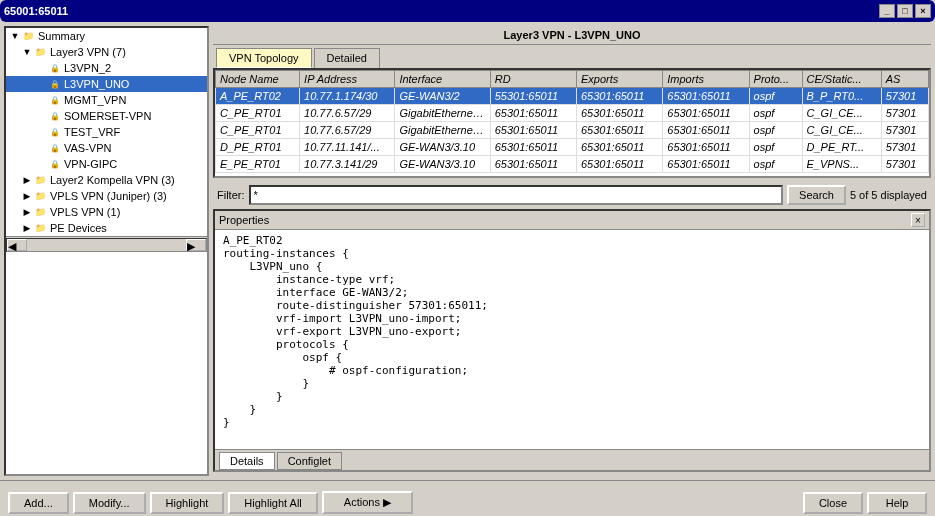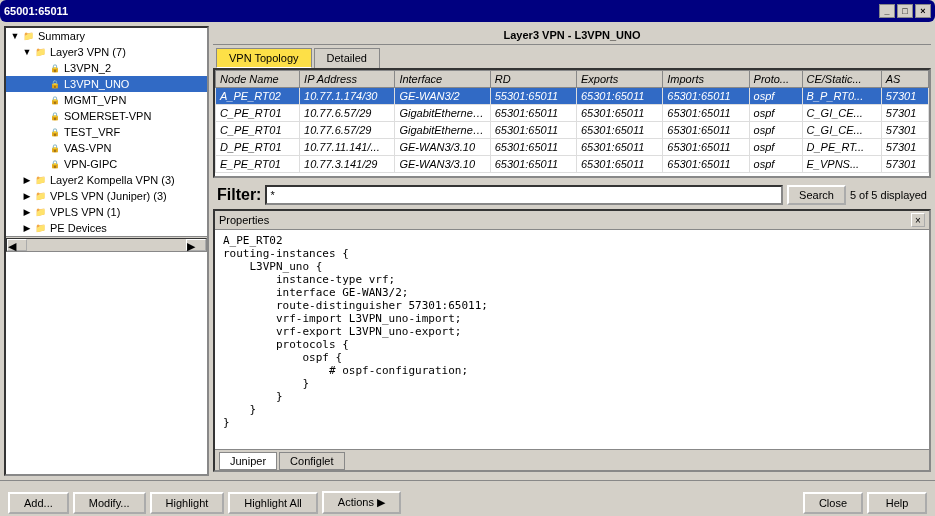--- a/index.html
+++ b/index.html
@@ -116,21 +116,21 @@
     }
     .tab {
       padding: 3px 12px;
       border: 1px solid #888;
       background: #d4d0c8;
       cursor: pointer;
       font-size: 11px;
       border-bottom: none;
     }
     .tab.active {
-      background: #fde047;
+      background: #fef9c3;
       border-bottom: 1px solid white;
       z-index: 1;
     }
 
     
     .table-container {
       background: white;
       border: 2px inset #888;
       flex: 0 0 auto;
       overflow: auto;
@@ -164,21 +164,21 @@
     tr.row-selected { background: #316ac5; color: white; }
 
     
     .filter-row {
       display: flex;
       align-items: center;
       padding: 4px 4px;
       background: #d4d0c8;
       gap: 4px;
     }
-    .filter-label { font-size: 16px; font-weight: bold; }
+    .filter-label { font-size: 11px; }
     .filter-input {
       flex: 1;
       height: 20px;
       border: 2px inset #888;
       padding: 1px 3px;
       font-size: 11px;
     }
     .search-btn {
       padding: 2px 10px;
       background: #d4d0c8;
@@ -275,21 +275,21 @@
       background: #d4d0c8;
       border-top: 1px solid #888;
       display: flex;
       align-items: center;
     }
 
     .actions-btn {
       display: flex;
       align-items: flex-end;
       gap: 4px;
-      padding: 3px 14px;
+      padding: 3px 20px;
       background: #d4d0c8;
       border: 2px outset #fff;
       cursor: pointer;
       font-size: 11px;
     }
   </style>
 </head>
 <body>
 
 <div class="title-bar">
@@ -493,21 +493,21 @@
         protocols {
             ospf {
                 # ospf-configuration;
             }
         }
     }
 }</pre>
       </div>
       <div class="prop-tab-bar">
         <div class="prop-tab active">
-          <span>Juniper</span>
+          <span>Details</span>
         </div>
         <div class="prop-tab">
           <span>Configlet</span>
         </div>
       </div>
     </div>
 
   </div>
 </div>
 

